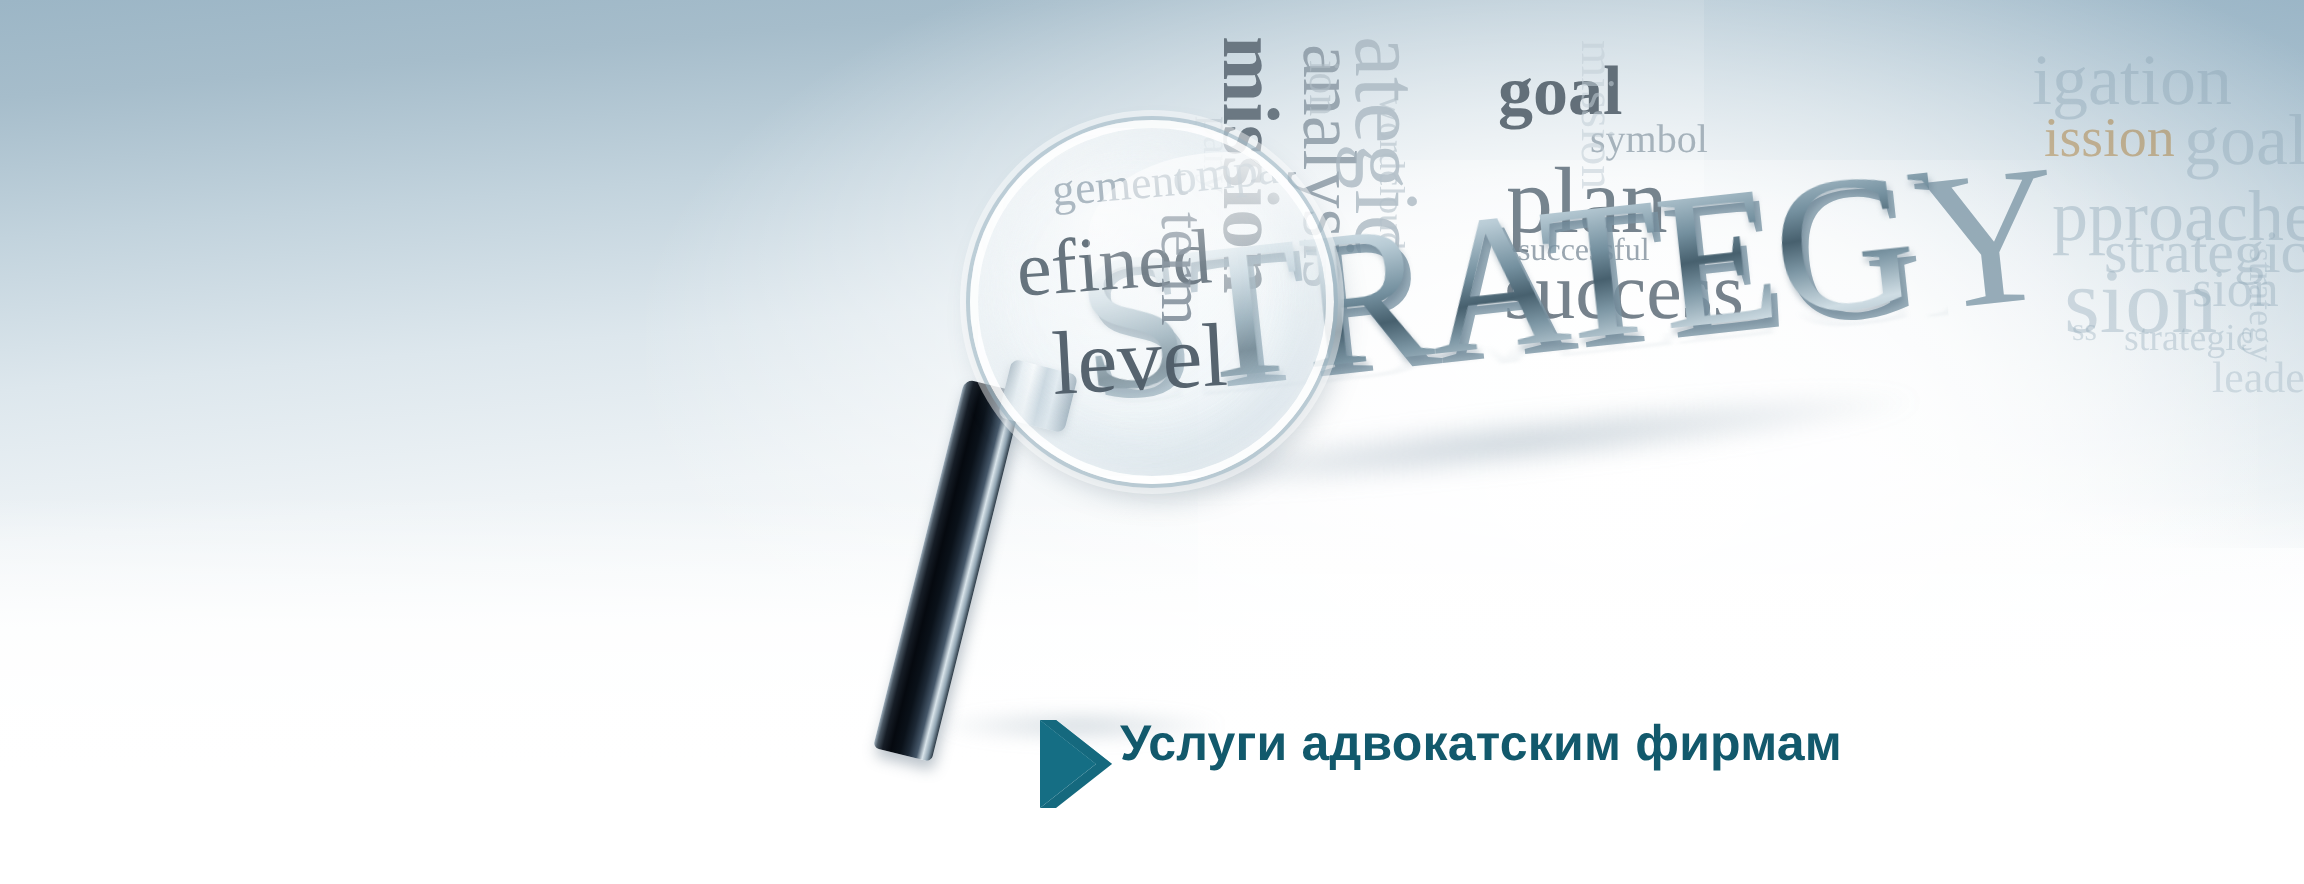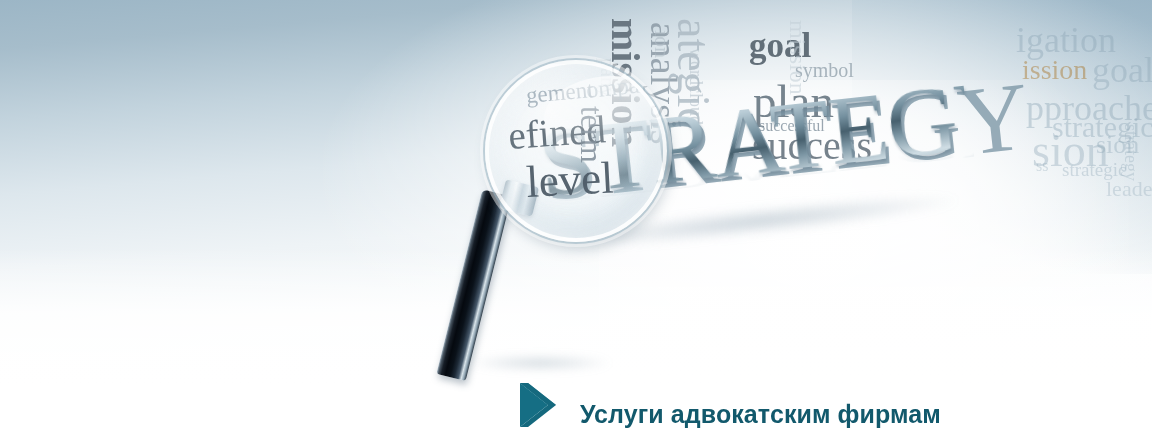--- a/index.html
+++ b/index.html
@@ -124,22 +124,22 @@
     pointer-events:none;
   }
   #mag-shadow{
     position:absolute;left:30px;top:300px;width:140px;height:16px;
     background:radial-gradient(ellipse at 50% 50%, rgba(110,135,153,.30) 0%, rgba(110,135,153,0) 74%);
     filter:blur(4px);
   }
 
   
   #caption{
-    position:absolute;left:518px;top:379px;height:50px;
-    display:flex;align-items:flex-end;gap:22px;
+    position:absolute;left:518px;top:358px;height:50px;
+    display:flex;align-items:flex-start;gap:2px;
   }
   #caption-arrow{
     width:40px;height:48px;flex:0 0 auto;display:block;
   }
   #caption-text{
     font-family:"Liberation Sans", sans-serif;
     font-size:25px;font-weight:bold;
     color:#12596c;letter-spacing:.1px;white-space:nowrap;
   }
 </style>

